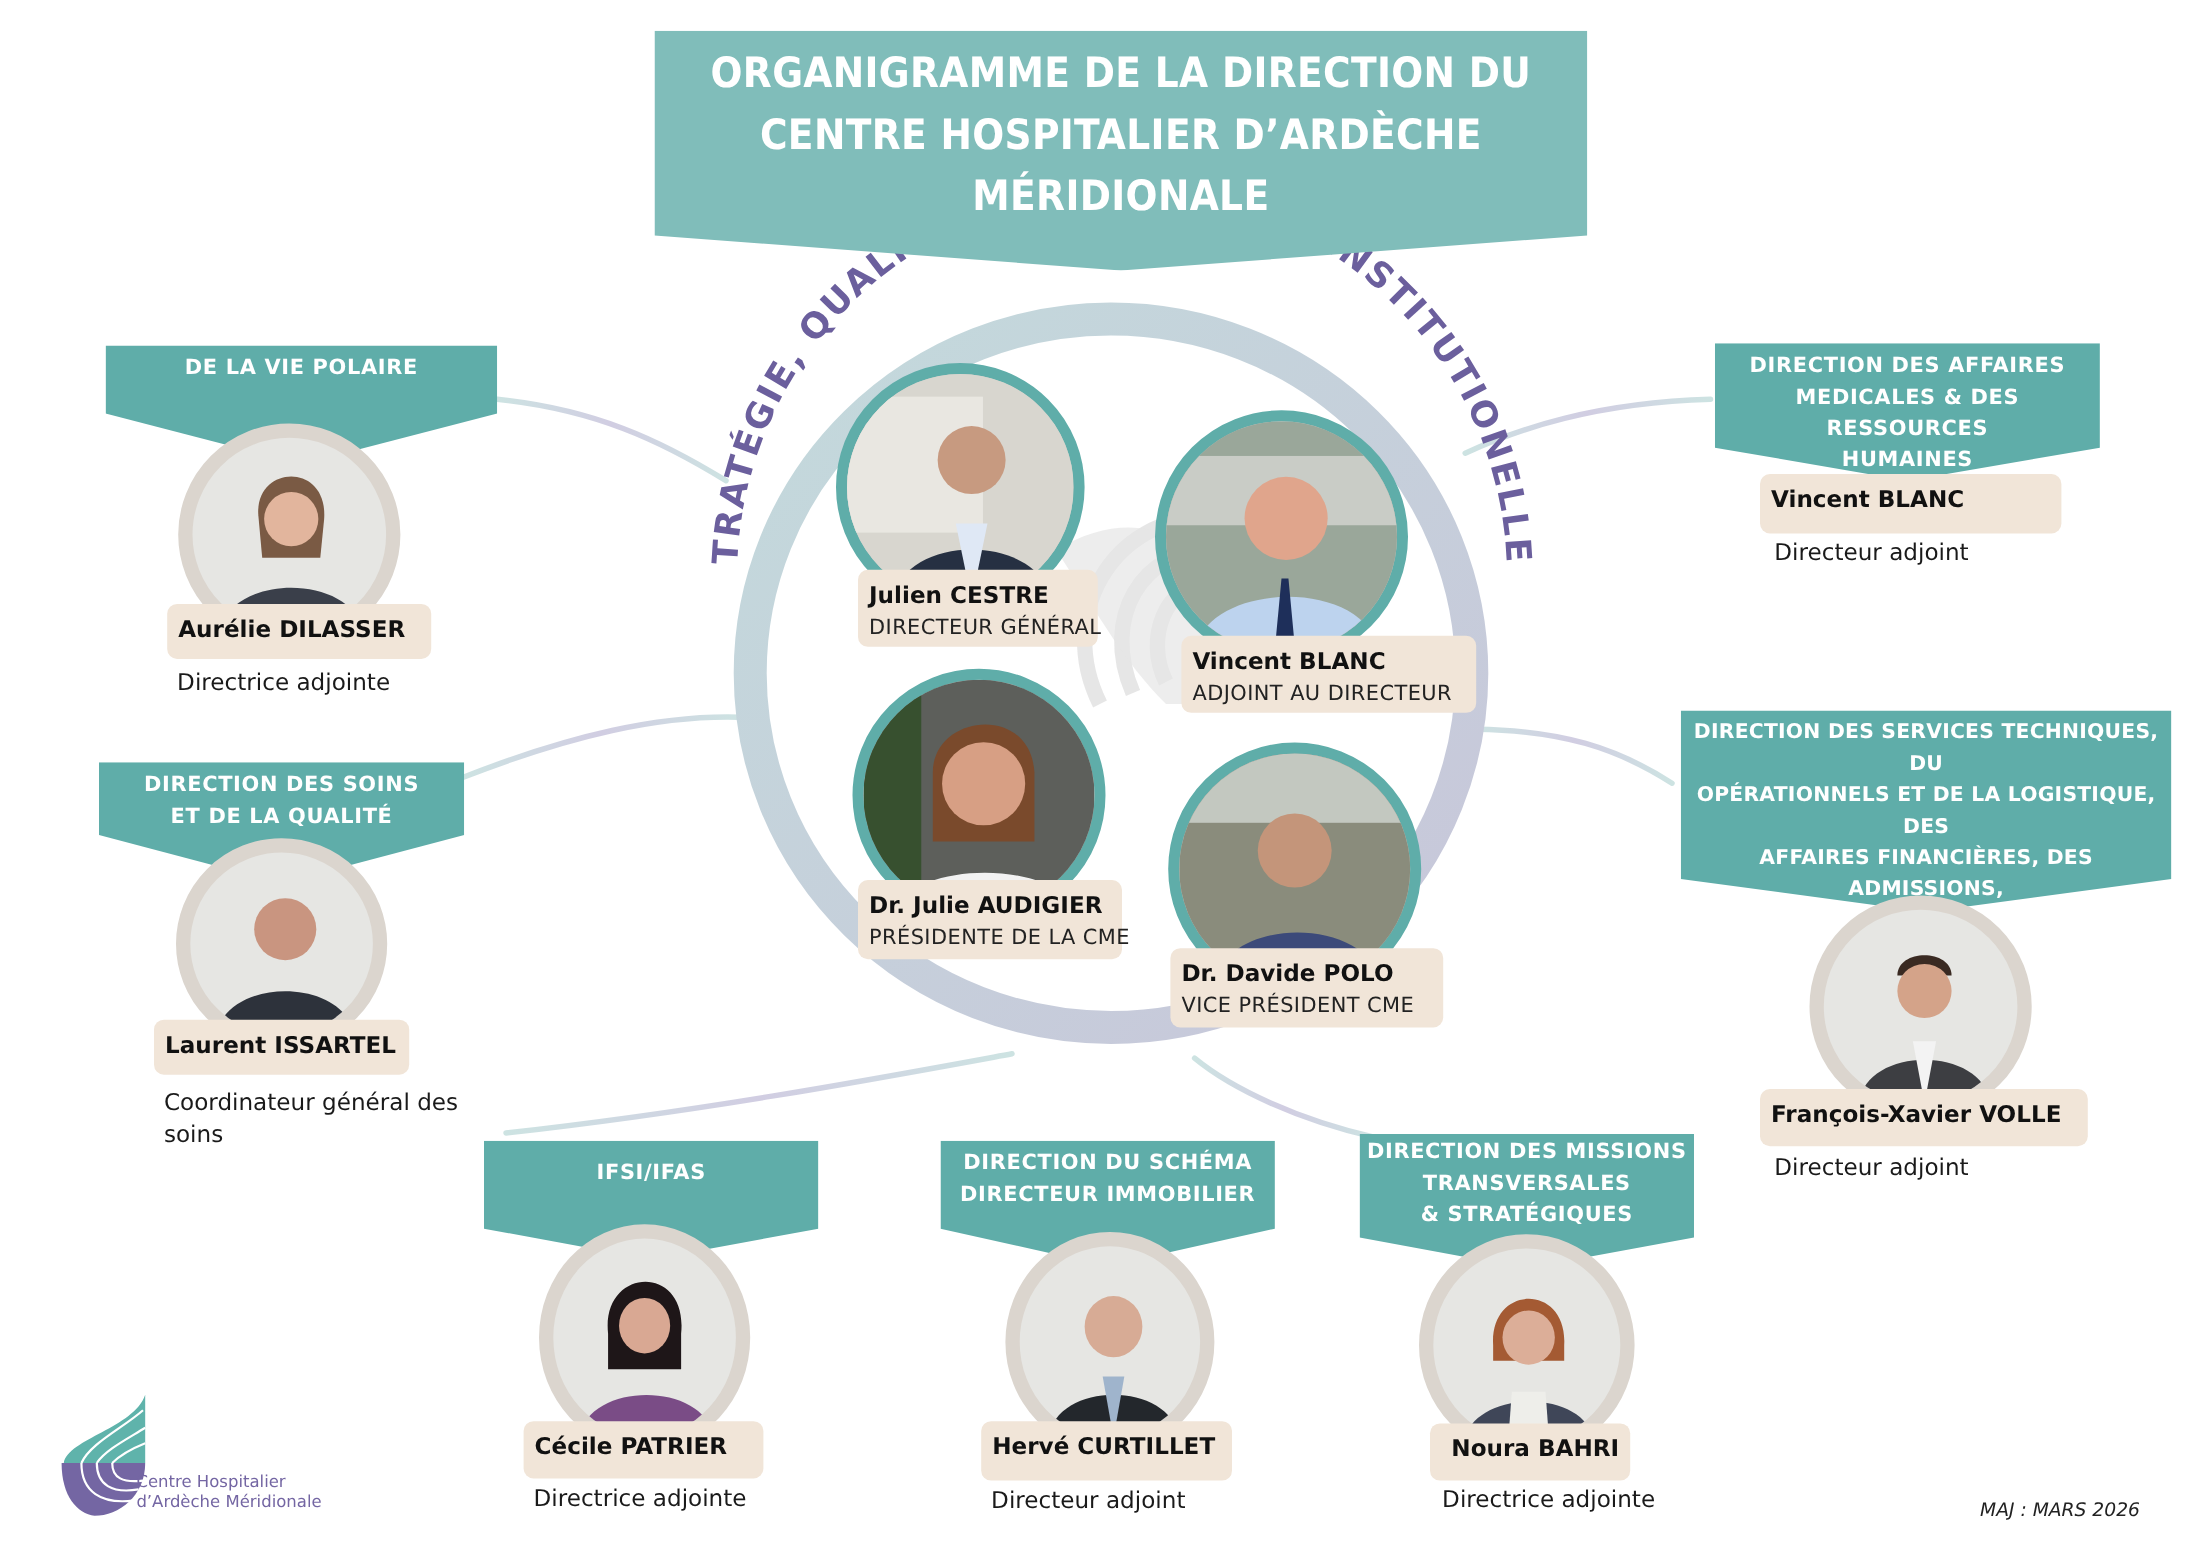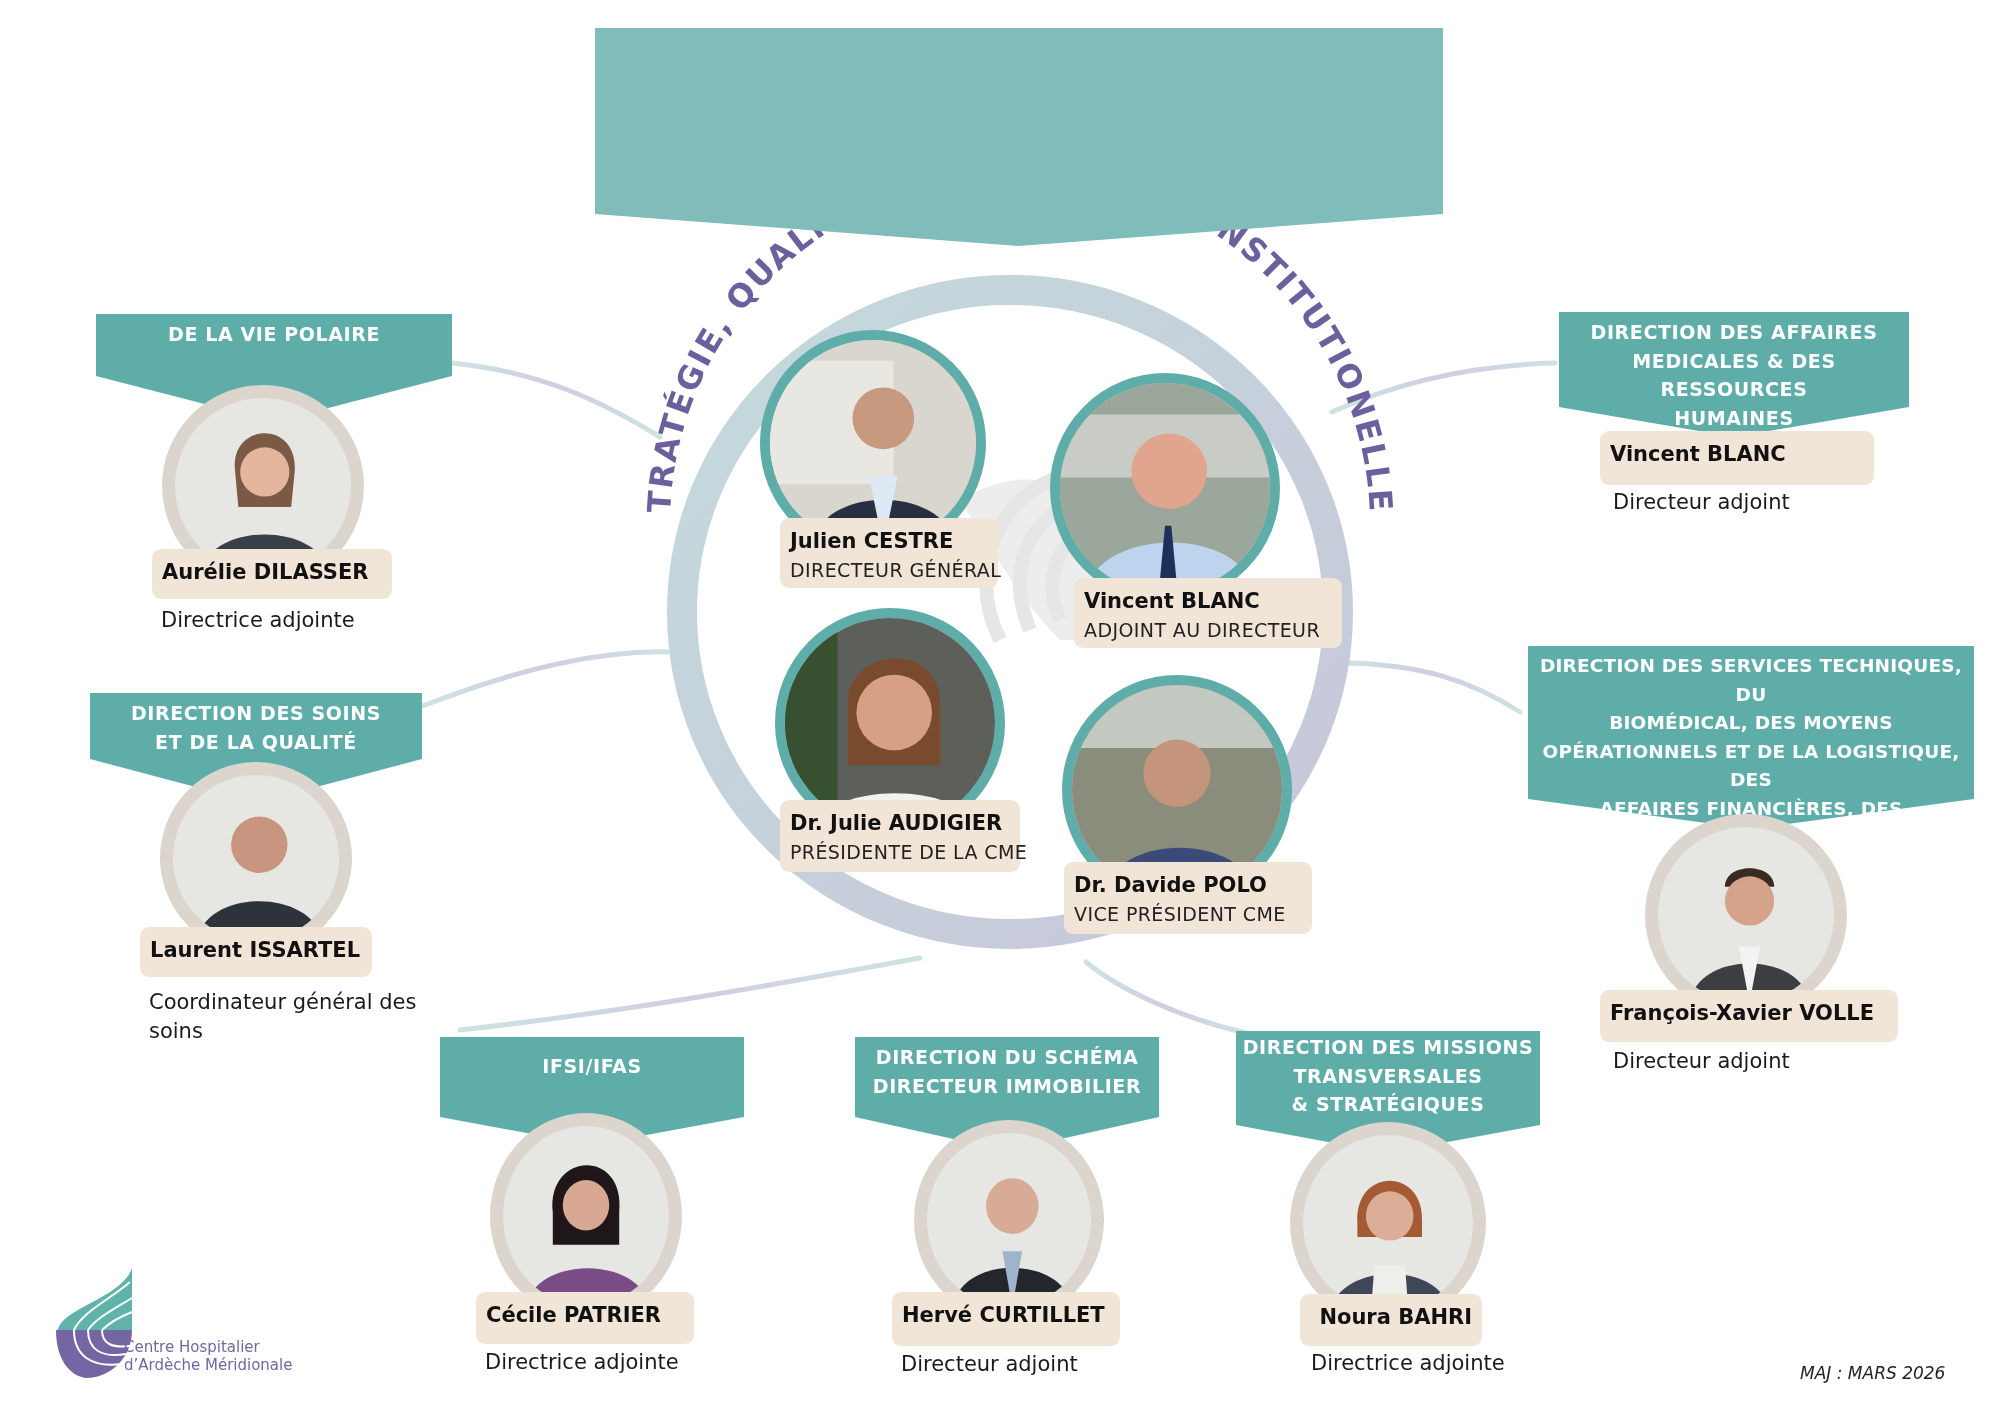--- a/index.html
+++ b/index.html
@@ -62,20 +62,25 @@
   <path id="arcPath" d="M 670 525 A 345 345 0 0 1 1370 525" fill="none"></path>
   <text class="arc-text">
     <textPath href="#arcPath" startOffset="50%" text-anchor="middle" id="arcTextPath">STRATÉGIE, QUALITE ET DYNAMIQUES INSTITUTIONELLES</textPath>
   </text>
 </svg>
 
 <div class="abs header-banner">
   <svg width="848" height="218" viewBox="0 0 848 218" style="position:absolute;left:0;top:0">
     <polygon points="0,0 848,0 848,186 424,218 0,186" fill="#80bdba"></polygon>
   </svg>
+  <div class="header-title">
+    <div>ORGANIGRAMME DE LA DIRECTION DU</div>
+    <div>CENTRE HOSPITALIER D’ARDÈCHE</div>
+    <div>MÉRIDIONALE</div>
+  </div>
 </div>
 
 <div class="photo center" style="left:760px;top:330px;width:226px;height:226px;">
   <svg class="sil" viewBox="0 0 100 100" preserveAspectRatio="none">
     <rect width="100" height="100" fill="#d8d6cf"></rect>
       <rect x="0" y="10" width="60" height="60" fill="#e9e7e1"></rect>
     <circle cx="55" cy="38" r="15" fill="#c79a80"></circle>
       <path d="M20 100 C 25 70, 85 70, 90 100 Z" fill="#263042"></path>
       <path d="M48 66 L55 100 L62 66 Z" fill="#dfe8f5"></path>
   </svg>
@@ -183,21 +188,20 @@
   <div class="name">Vincent BLANC</div>
 </div>
 <div class="role" style="left:1613px;top:488px;">Directeur adjoint</div>
 
 <div class="dept-banner" style="left:1528px;top:646px;width:446px;height:183px;">
   <svg class="shape" viewBox="0 0 446 183" preserveAspectRatio="none">
       <polygon points="0,0 446,0 446,153 223,183 0,153" fill="#5fada9"></polygon>
     </svg>
   <div class="txt" style="font-size:18.5px;line-height:28.5px;letter-spacing:0.2px;">
     <div>DIRECTION DES SERVICES TECHNIQUES, DU</div>
-      <div>BIOMÉDICAL, DES MOYENS</div>
       <div>OPÉRATIONNELS ET DE LA LOGISTIQUE, DES</div>
       <div>AFFAIRES FINANCIÈRES, DES ADMISSIONS,</div>
       <div>ET DU SYSTÈME D’INFORMATION</div>
   </div>
 </div>
 <div class="photo side" style="left:1645px;top:814px;width:202px;height:202px;">
   <svg class="sil" viewBox="0 0 100 100" preserveAspectRatio="none">
     <path d="M38 34 C 38 20, 66 20, 66 34 Z" fill="#3a2a22"></path>
       <circle cx="52" cy="42" r="14" fill="#d4a389"></circle>
     <path d="M18 100 C 22 70, 82 70, 86 100 Z" fill="#3d3e42"></path>

